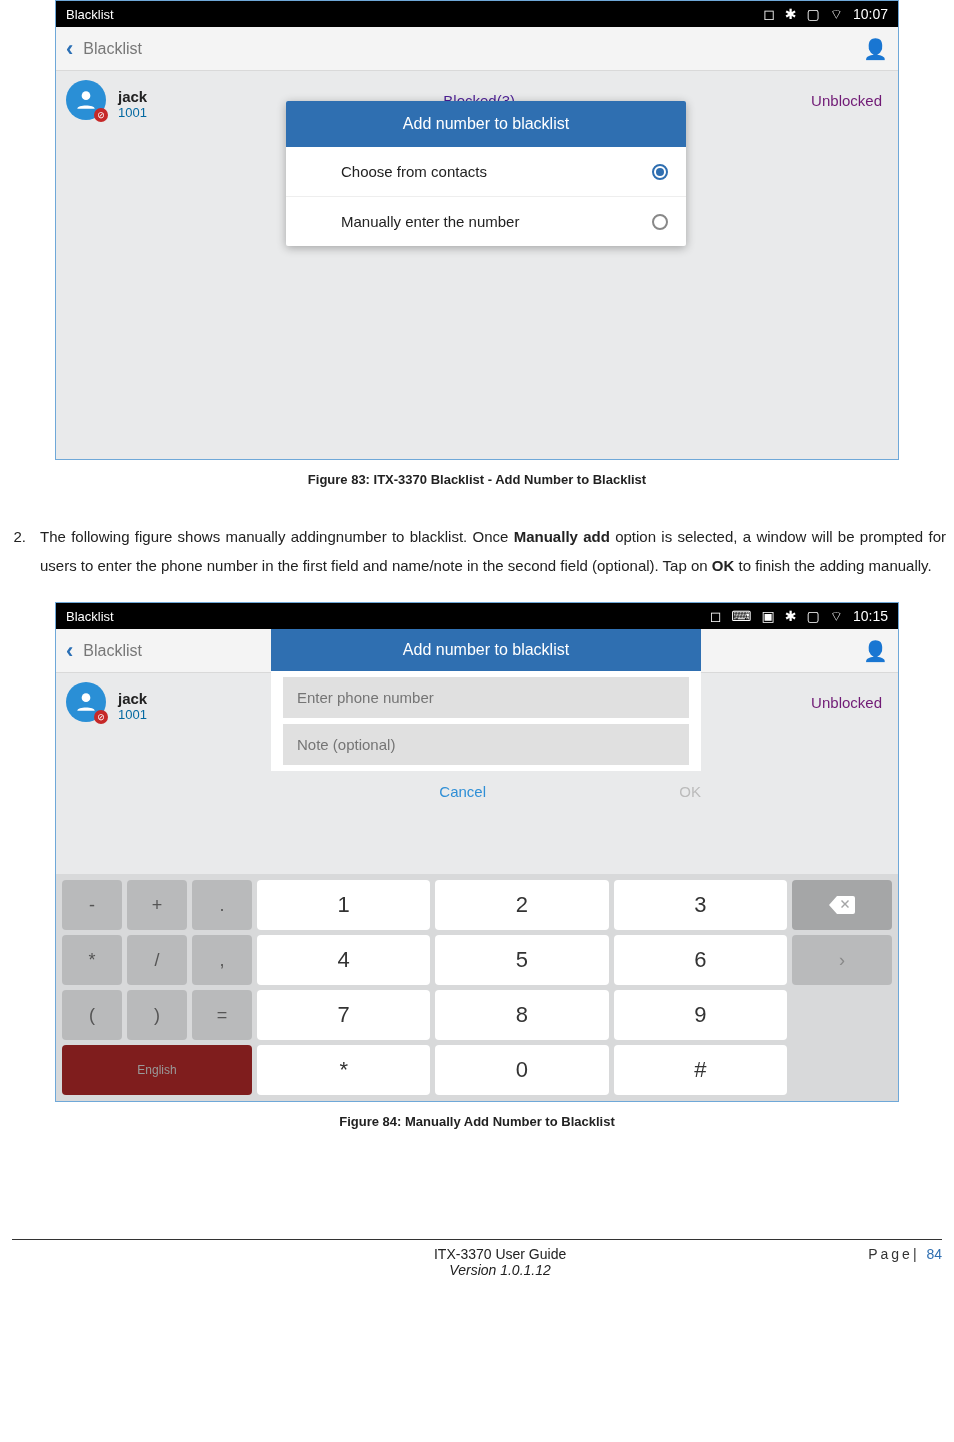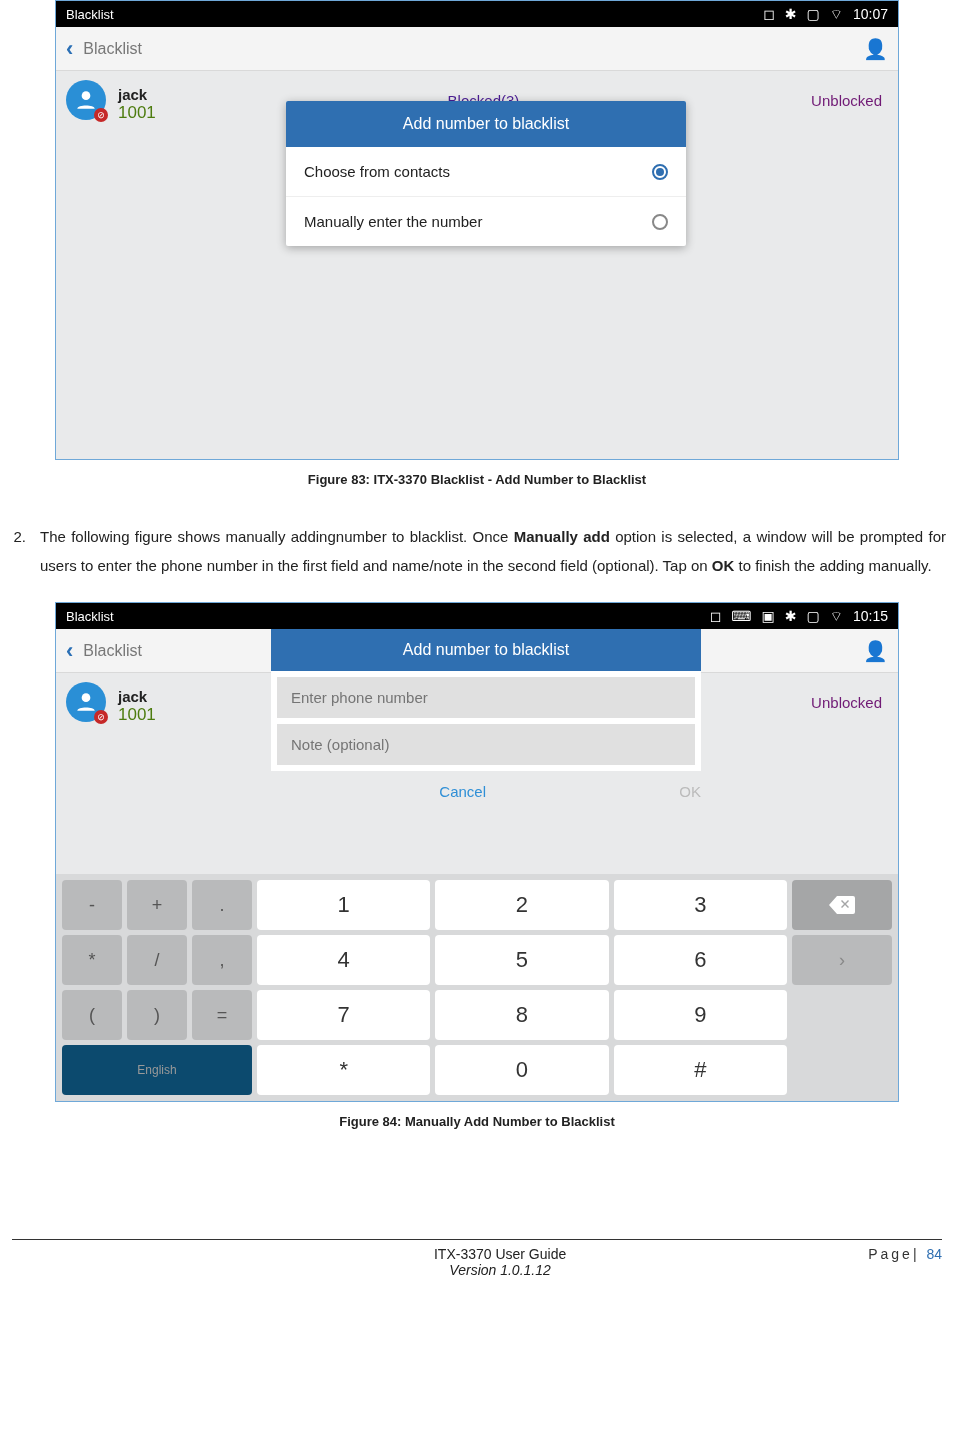--- a/index.html
+++ b/index.html
@@ -22,52 +22,52 @@
   .appbar .back { color:#2a6fb5; font-size:22px; font-weight:bold; margin-right:10px; }
   .appbar .flex { flex:1; }
   .appbar .adduser { color:#2a6fb5; font-size:20px; }
 
   
   .row1 { display:flex; align-items:center; height:58px; padding:0 10px; background:#e9eaeb; }
   .avatar { width:40px; height:40px; border-radius:50%; background:#2a8fd6; display:flex; align-items:center; justify-content:center; position:relative; }
   .avatar svg { width:26px; height:26px; }
   .avatar .blk { position:absolute; bottom:-2px; right:-2px; width:14px; height:14px; background:#c62828; border-radius:50%; display:flex; align-items:center; justify-content:center; color:#fff; font-size:9px; }
   .name { margin-left:12px; font-weight:bold; font-size:15px;margin-top:8px; }
-  .sub  { margin-left:12px; color:#4d7c0f; font-size:17px; }
+  .sub  { margin-left:12px; color:#0369a1; font-size:13px; }
   .col { display:flex; flex-direction:column; }
   .row1 .mid { flex:1; text-align:center; color:#4c1d95; font-size:15px; }
   .row1 .unblk { color:#701a75; font-size:15px; margin-right:6px; }
 
   
   .dialog { position:absolute; left:230px; top:100px; width:400px; background:#fff; box-shadow:0 2px 10px rgba(0,0,0,.3); border-radius:2px; overflow:hidden; }
   .dialog .dtitle { background:#2f6fb1; color:#fff; text-align:center; padding:14px 0; font-size:16px; }
   .dialog .dopt { padding:16px 18px; font-size:15px; display:flex; align-items:center; border-bottom:1px solid #eee; }
   .dialog .dopt:last-child { border-bottom:none; }
-  .dialog .dopt .lbl { flex:1; }
+  .dialog .dopt .lbl { flex:1;margin-left:37px; }
   .dialog .radio { width:16px; height:16px; border:2px solid #888; border-radius:50%; display:inline-block; position:relative; }
   .dialog .radio.sel { border-color:#2f6fb1; }
   .dialog .radio.sel::after { content:""; position:absolute; inset:2px; background:#2f6fb1; border-radius:50%; }
 
   
   .dialog2 { position:absolute; left:215px; top:26px; width:430px; z-index:2; }
   .dialog2 .dtitle { background:#2f6fb1; color:#fff; text-align:center; padding:12px 0; font-size:16px; }
-  .dialog2 .fields { background:#fff; padding:6px 6px 0; }
+  .dialog2 .fields { background:#fff; padding:6px 12px 0; }
   .dialog2 input { width:100%; border:none; background:#e0e0e0; color:#888; padding:12px 14px; font-size:15px; margin-bottom:6px; outline:none; }
   .dialog2 .btnrow { display:flex; font-size:15px; }
   .dialog2 .btnrow div { flex:1; text-align:right; padding:12px 0; }
   .dialog2 .cancel { color:#2f8fd6; }
   .dialog2 .ok { color:#bbb; }
 
   
   .kbd { position:absolute; left:0; right:0; bottom:0; background:#d8d9da; padding:6px; display:grid; grid-template-columns: 60px 60px 60px 1fr 1fr 1fr 100px; grid-auto-rows: 50px; gap:5px; z-index:3; }
   .kbd .k { background:#b9babb; color:#555; display:flex; align-items:center; justify-content:center; font-size:18px; border-radius:4px; }
   .kbd .kw { background:#fff; color:#333; font-size:22px; }
   .kbd .ksp { background:#a5a6a7; color:#fff; }
   .kbd .kgo { background:#b9babb; color:#888; }
-  .kbd .klang { grid-column: 1 / span 3; background:#0c4a6e; color:#999; font-size:12px; }
+  .kbd .klang { grid-column: 1 / span 3; background:#7f1d1d; color:#999; font-size:12px; }
 
   
   .caption { text-align:center; font-weight:bold; font-size:13px; margin-bottom:36px; }
 
   
   .body-row { display:flex; gap:14px; margin:0 8px 22px 0; font-size:15px; line-height:1.9; text-align:justify; }
   .body-row .num { width:26px; text-align:right; }
   .body-row .txt { flex:1; }
 
   

